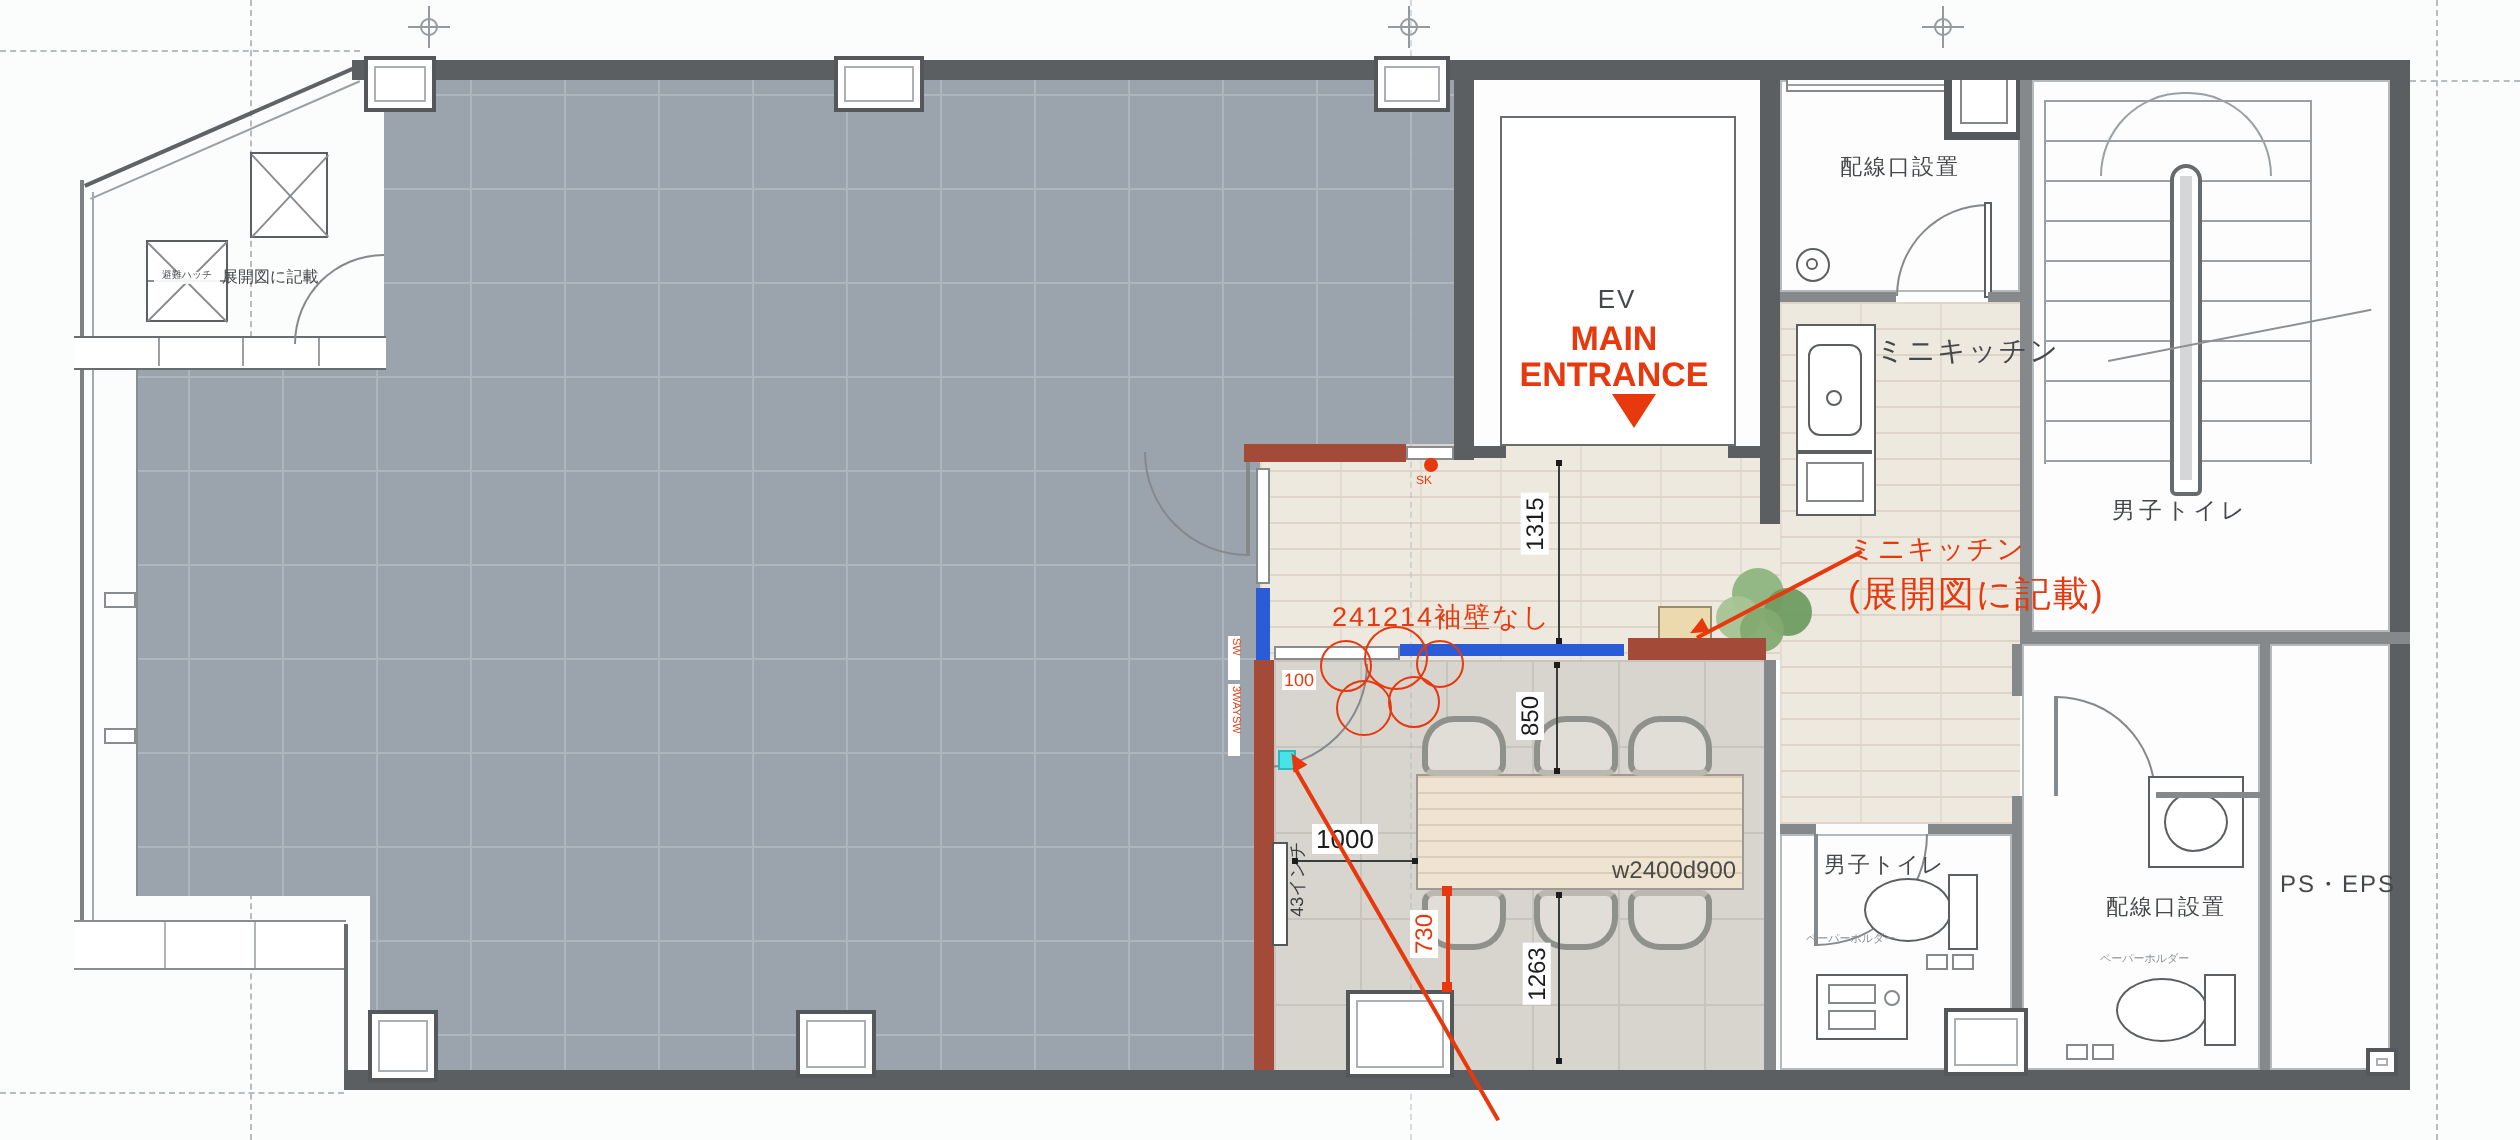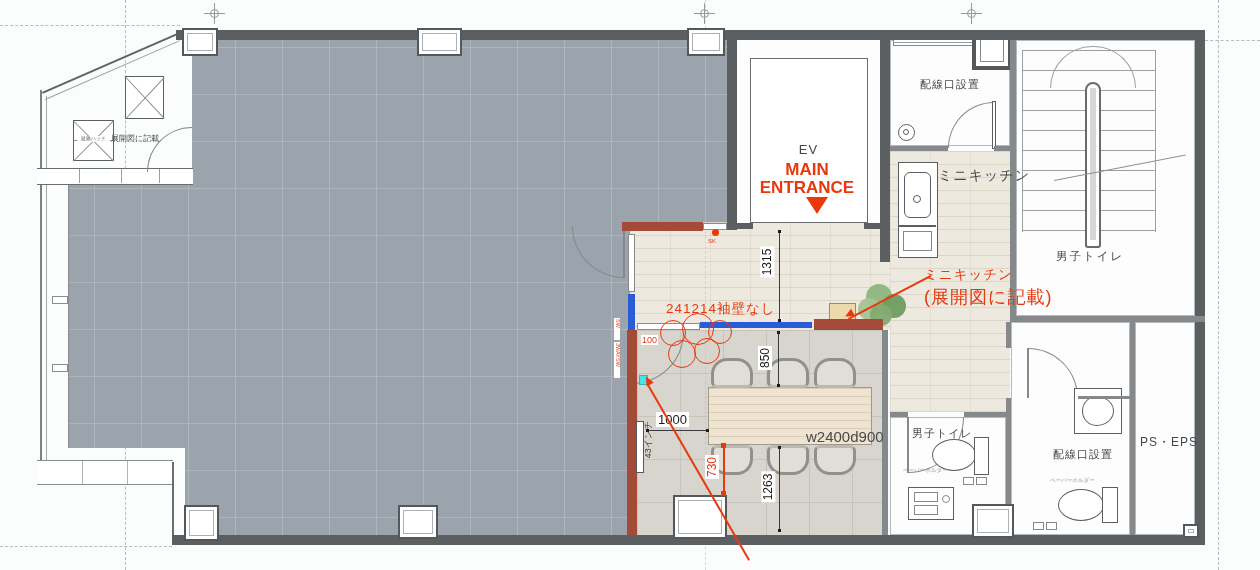--- a/index.html
+++ b/index.html
@@ -203,21 +203,21 @@
   </div>
   <div class="z2 fixture" style="left:1058px;top:489px;width:46px;height:32px;border-radius:50%"></div>
   <div class="z2 fixture" style="left:1102px;top:487px;width:16px;height:36px"></div>
   <div class="z2" style="left:1033px;top:522px;width:11px;height:8px;border:1px solid #85898c;background:#fff"></div>
   <div class="z2" style="left:1046px;top:522px;width:11px;height:8px;border:1px solid #85898c;background:#fff"></div>
   <div class="tiny z4" style="left:1050px;top:478px">ペーパーホルダー</div>
 
   <div class="lbl z4" style="left:1140px;top:436px;font-size:12px;letter-spacing:1px">PS・EPS</div>
 
   <div class="z2" style="left:708px;top:387px;width:164px;height:58px;background:#efe4d2;border:1px solid #a09a8e;background-image:repeating-linear-gradient(180deg,#dccdb6 0 1px,transparent 1px 8px)"></div>
-  <div class="z4" style="left:806px;top:428px;font-size:15px;color:#4a4a46;white-space:nowrap">w2400d900</div>
+  <div class="z4" style="left:806px;top:428px;font-size:12px;color:#4a4a46;white-space:nowrap">w2400d900</div>
   <div class="chair back-top z2" style="left:711px;top:358px"></div>
   <div class="chair back-top z2" style="left:767px;top:358px"></div>
   <div class="chair back-top z2" style="left:814px;top:358px"></div>
   <div class="chair back-bottom z2" style="left:711px;top:445px"></div>
   <div class="chair back-bottom z2" style="left:767px;top:445px"></div>
   <div class="chair back-bottom z2" style="left:814px;top:445px"></div>
 
   <div class="z4" style="left:636px;top:421px;width:8px;height:52px;background:#fff;border:1px solid #55585a"></div>
   <div class="z4 dimv" style="left:630px;top:433px;font-size:9px;color:#3c3f41;white-space:nowrap">43インチ</div>
 

